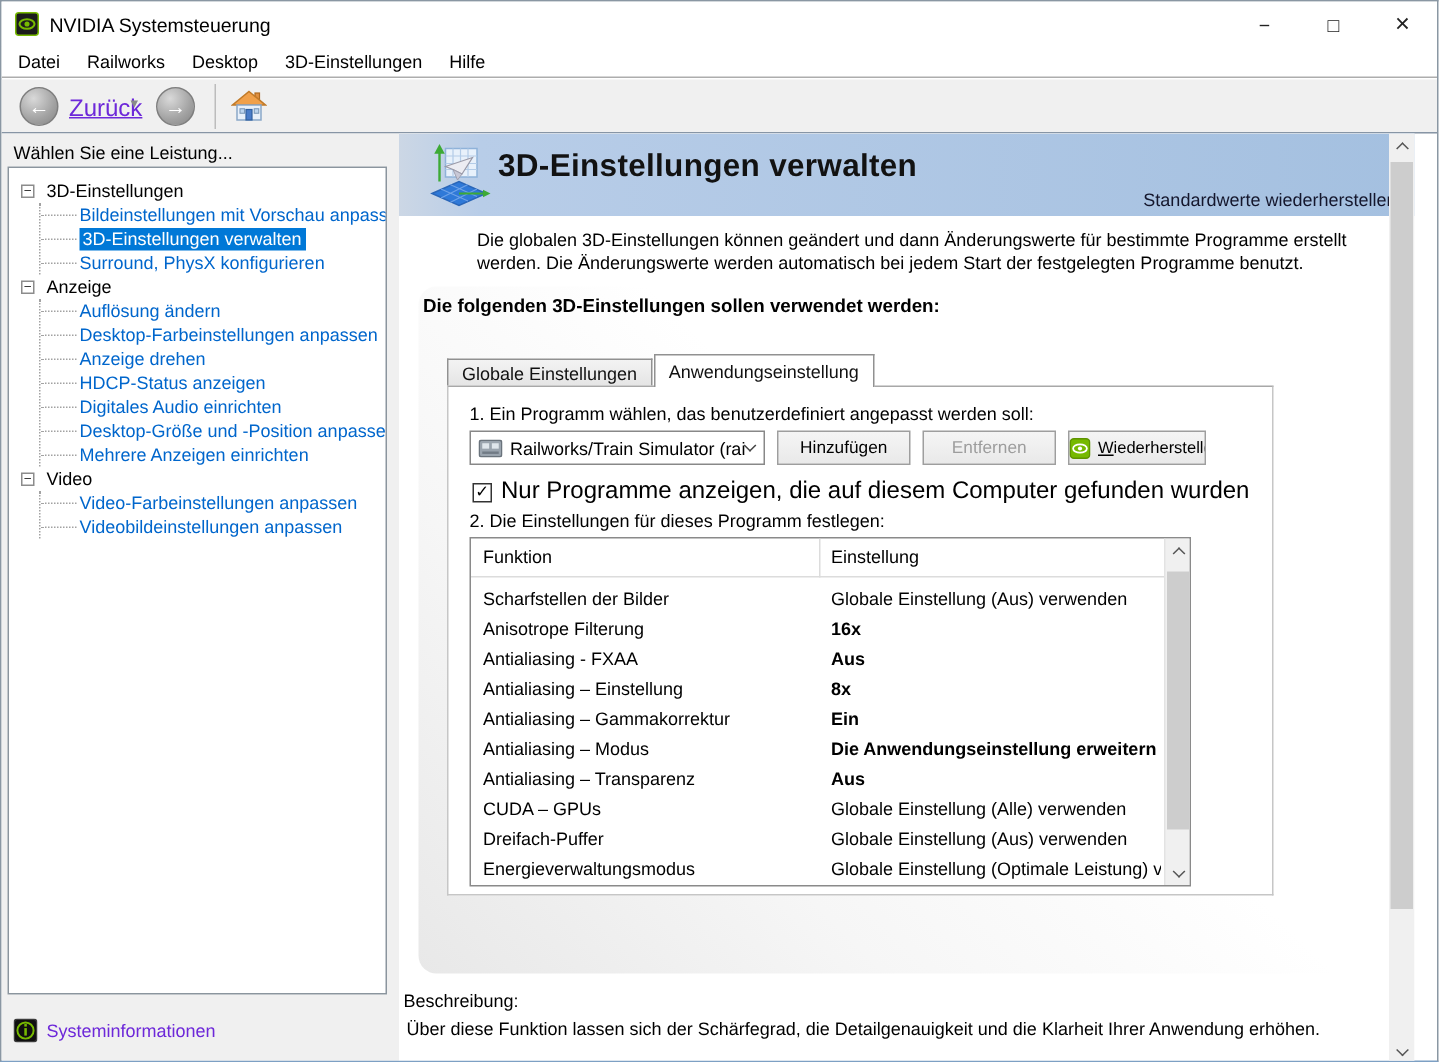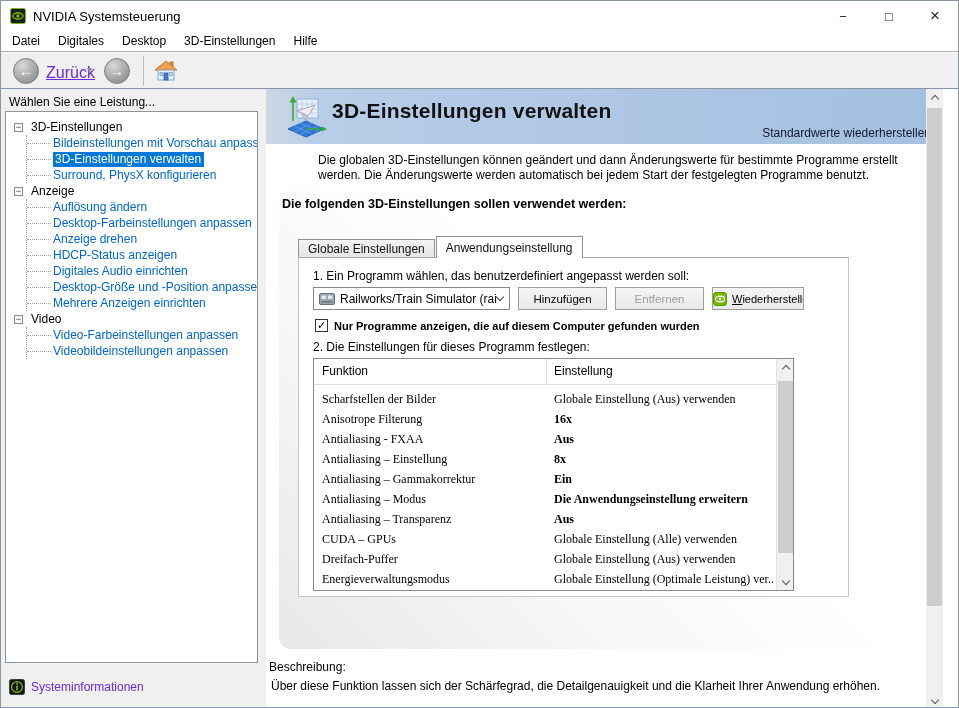--- a/index.html
+++ b/index.html
@@ -64,30 +64,30 @@
   .chev { display:inline-block; width:6px; height:6px; border-right:1.4px solid #444; border-bottom:1.4px solid #444; transform:rotate(45deg); margin-top:-3px; }
   .btn { position:absolute; top:29px; height:23px; border:1px solid #9e9e9e; background:linear-gradient(#f5f5f5,#e9e9e9); font-size:11.5px; color:#000; display:flex; align-items:center; justify-content:center;text-align:right; }
   .btn-add { left:219px; width:89px; }
   .btn-remove { left:316px; width:89px; color:#9d9d9d; }
   .btn-restore { left:413px; width:92px; }
   .btn-restore .u { text-decoration:underline; }
   .btn-restore svg { margin-right:5px; flex:none; }
   .btn-restore .t { white-space:nowrap; overflow:hidden; font-size:11px; }
   .checkrow { position:absolute; left:16px; top:61px; display:flex; align-items:center; }
   .checkbox { width:13px; height:13px; border:1px solid #333; background:#fff; display:flex; align-items:center; justify-content:center; font-size:11px; line-height:11px; color:#000; }
-  .checkrow .lbl { margin-left:6px; font-size:11px;font-weight:bold; }
+  .checkrow .lbl { margin-left:6px; font-size:16px; }
   .step2 { position:absolute; left:14px; top:82px; font-size:12px; }
 
   .settings-table { position:absolute; left:14px; top:100px; width:481px; height:233px; border:1px solid #8a8a8a; background:#fff; overflow:hidden; }
   .thead { position:absolute; left:0; top:0; width:462px; height:26px; border-bottom:1px solid #dcdcdc; }
   .thead .c1 { position:absolute; left:8px; top:5px; font-size:12px; }
   .thead .c2 { position:absolute; left:240px; top:5px; font-size:12px; }
   .thead .divider { position:absolute; left:232px; top:0; width:1px; height:26px; background:#dcdcdc; }
   .tbody { position:absolute; left:0; top:30px; width:462px; }
-  .trow { position:relative; height:20px; line-height:20px;font-family:Liberation Serif, serif; }
+  .trow { position:relative; height:20px; line-height:20px; }
   .trow .c1 { position:absolute; left:8px; width:220px; white-space:nowrap; overflow:hidden; font-size:12px; }
   .trow .c2 { position:absolute; left:240px; width:220px; white-space:nowrap; overflow:hidden; font-size:12px; }
   .trow.bold .c2 { font-weight:bold; }
 
   
   .vscroll { position:absolute; background:#f0f0f0; width:17px; }
   .sb-arrow { position:absolute; left:0; width:17px; height:17px; display:flex; align-items:center; justify-content:center; }
   .sb-arrow .chev { border-color:#555; }
   .chev.up { transform:rotate(225deg); margin-top:3px; }
   .chev.down { transform:rotate(45deg); margin-top:-2px; }
@@ -112,21 +112,21 @@
     <span class="win-title">NVIDIA Systemsteuerung</span>
     <div class="win-controls">
       <div class="win-btn">−</div>
       <div class="win-btn">□</div>
       <div class="win-btn close">×</div>
     </div>
   </div>
 
   <div class="menubar">
       <div class="menu-item">Datei</div>
-      <div class="menu-item">Digitales</div>
+      <div class="menu-item">Railworks</div>
       <div class="menu-item">Desktop</div>
       <div class="menu-item">3D-Einstellungen</div>
       <div class="menu-item">Hilfe</div>
     </div>
 
   <div class="toolbar">
     <div class="nav-circle back-circle">←</div>
     <span class="back-label">Zurück</span>
     <span class="back-caret">▾</span>
     <div class="nav-circle fwd-circle">→</div>

